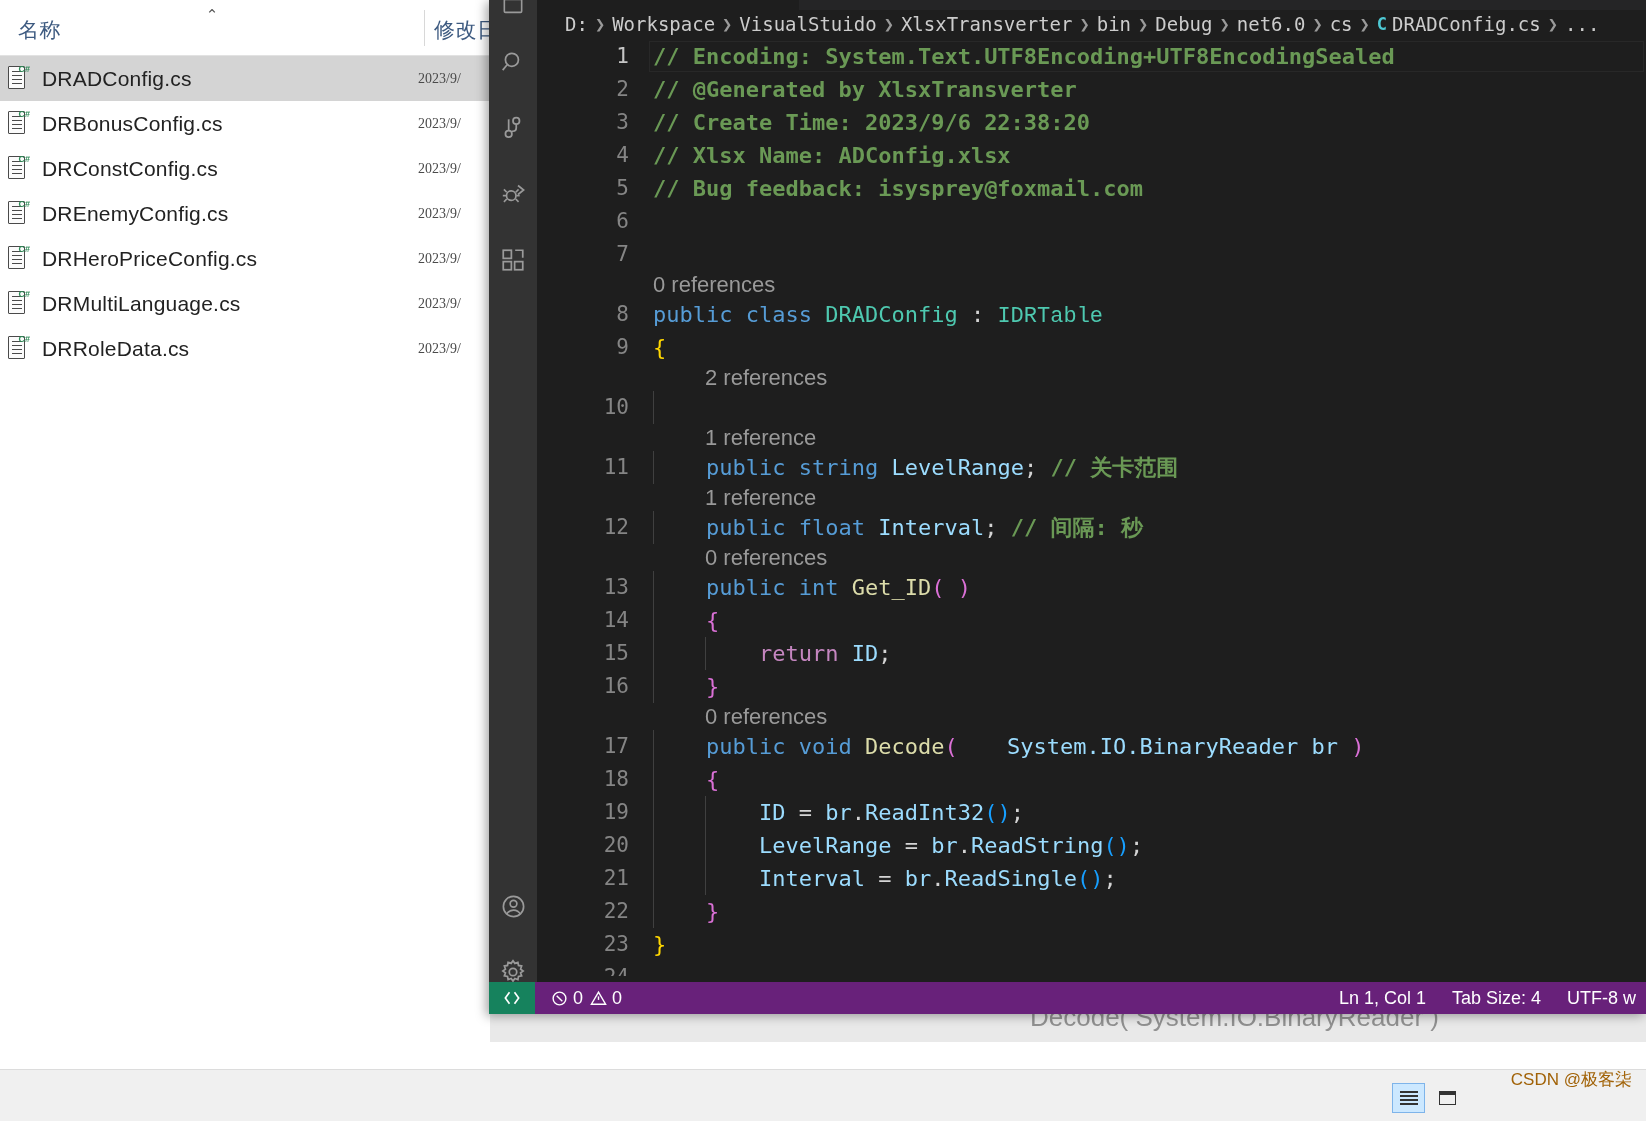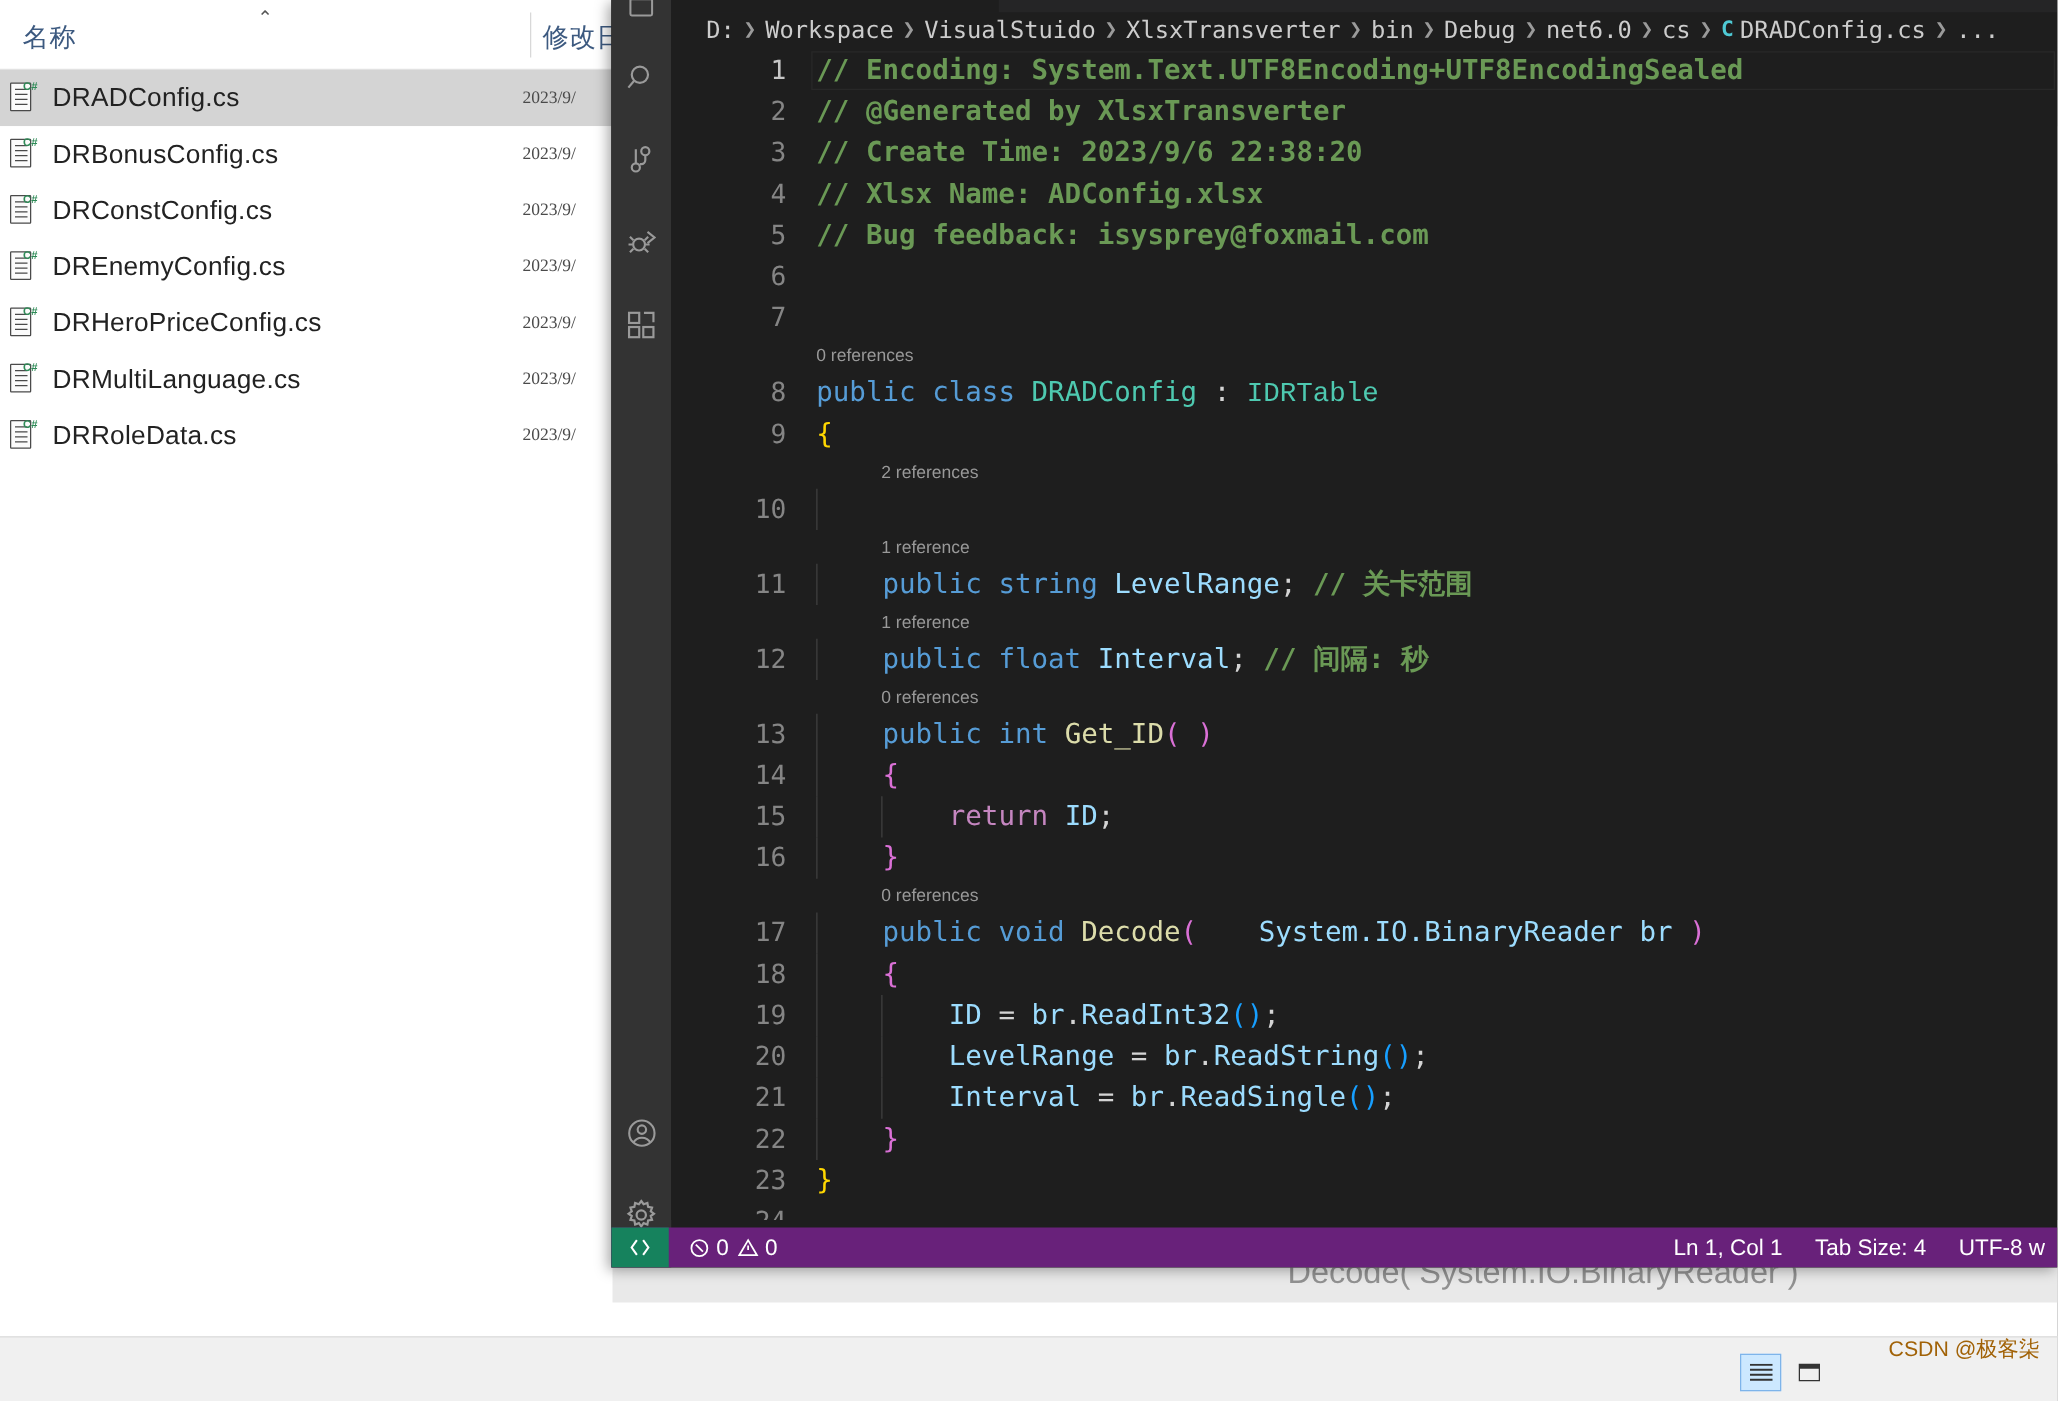--- a/index.html
+++ b/index.html
@@ -281,21 +281,21 @@
   .line.cur .lineno { color: #c6c6c6; }
   .code {
     position: absolute;
     left: 116px; top: 0;
     color: #d4d4d4;
   }
   .codelens {
     position: relative;
     height: 27px;
     line-height: 27px;
-    font-size: 14px;
+    font-size: 22px;
     color: #999999;
     font-family: "Liberation Sans", sans-serif;
     white-space: pre;
   }
   .codelens .cl-text {
     position: absolute;
     left: 116px; top: 0;
   }
   .codelens.ind1 .cl-text { left: 168px; }
 

